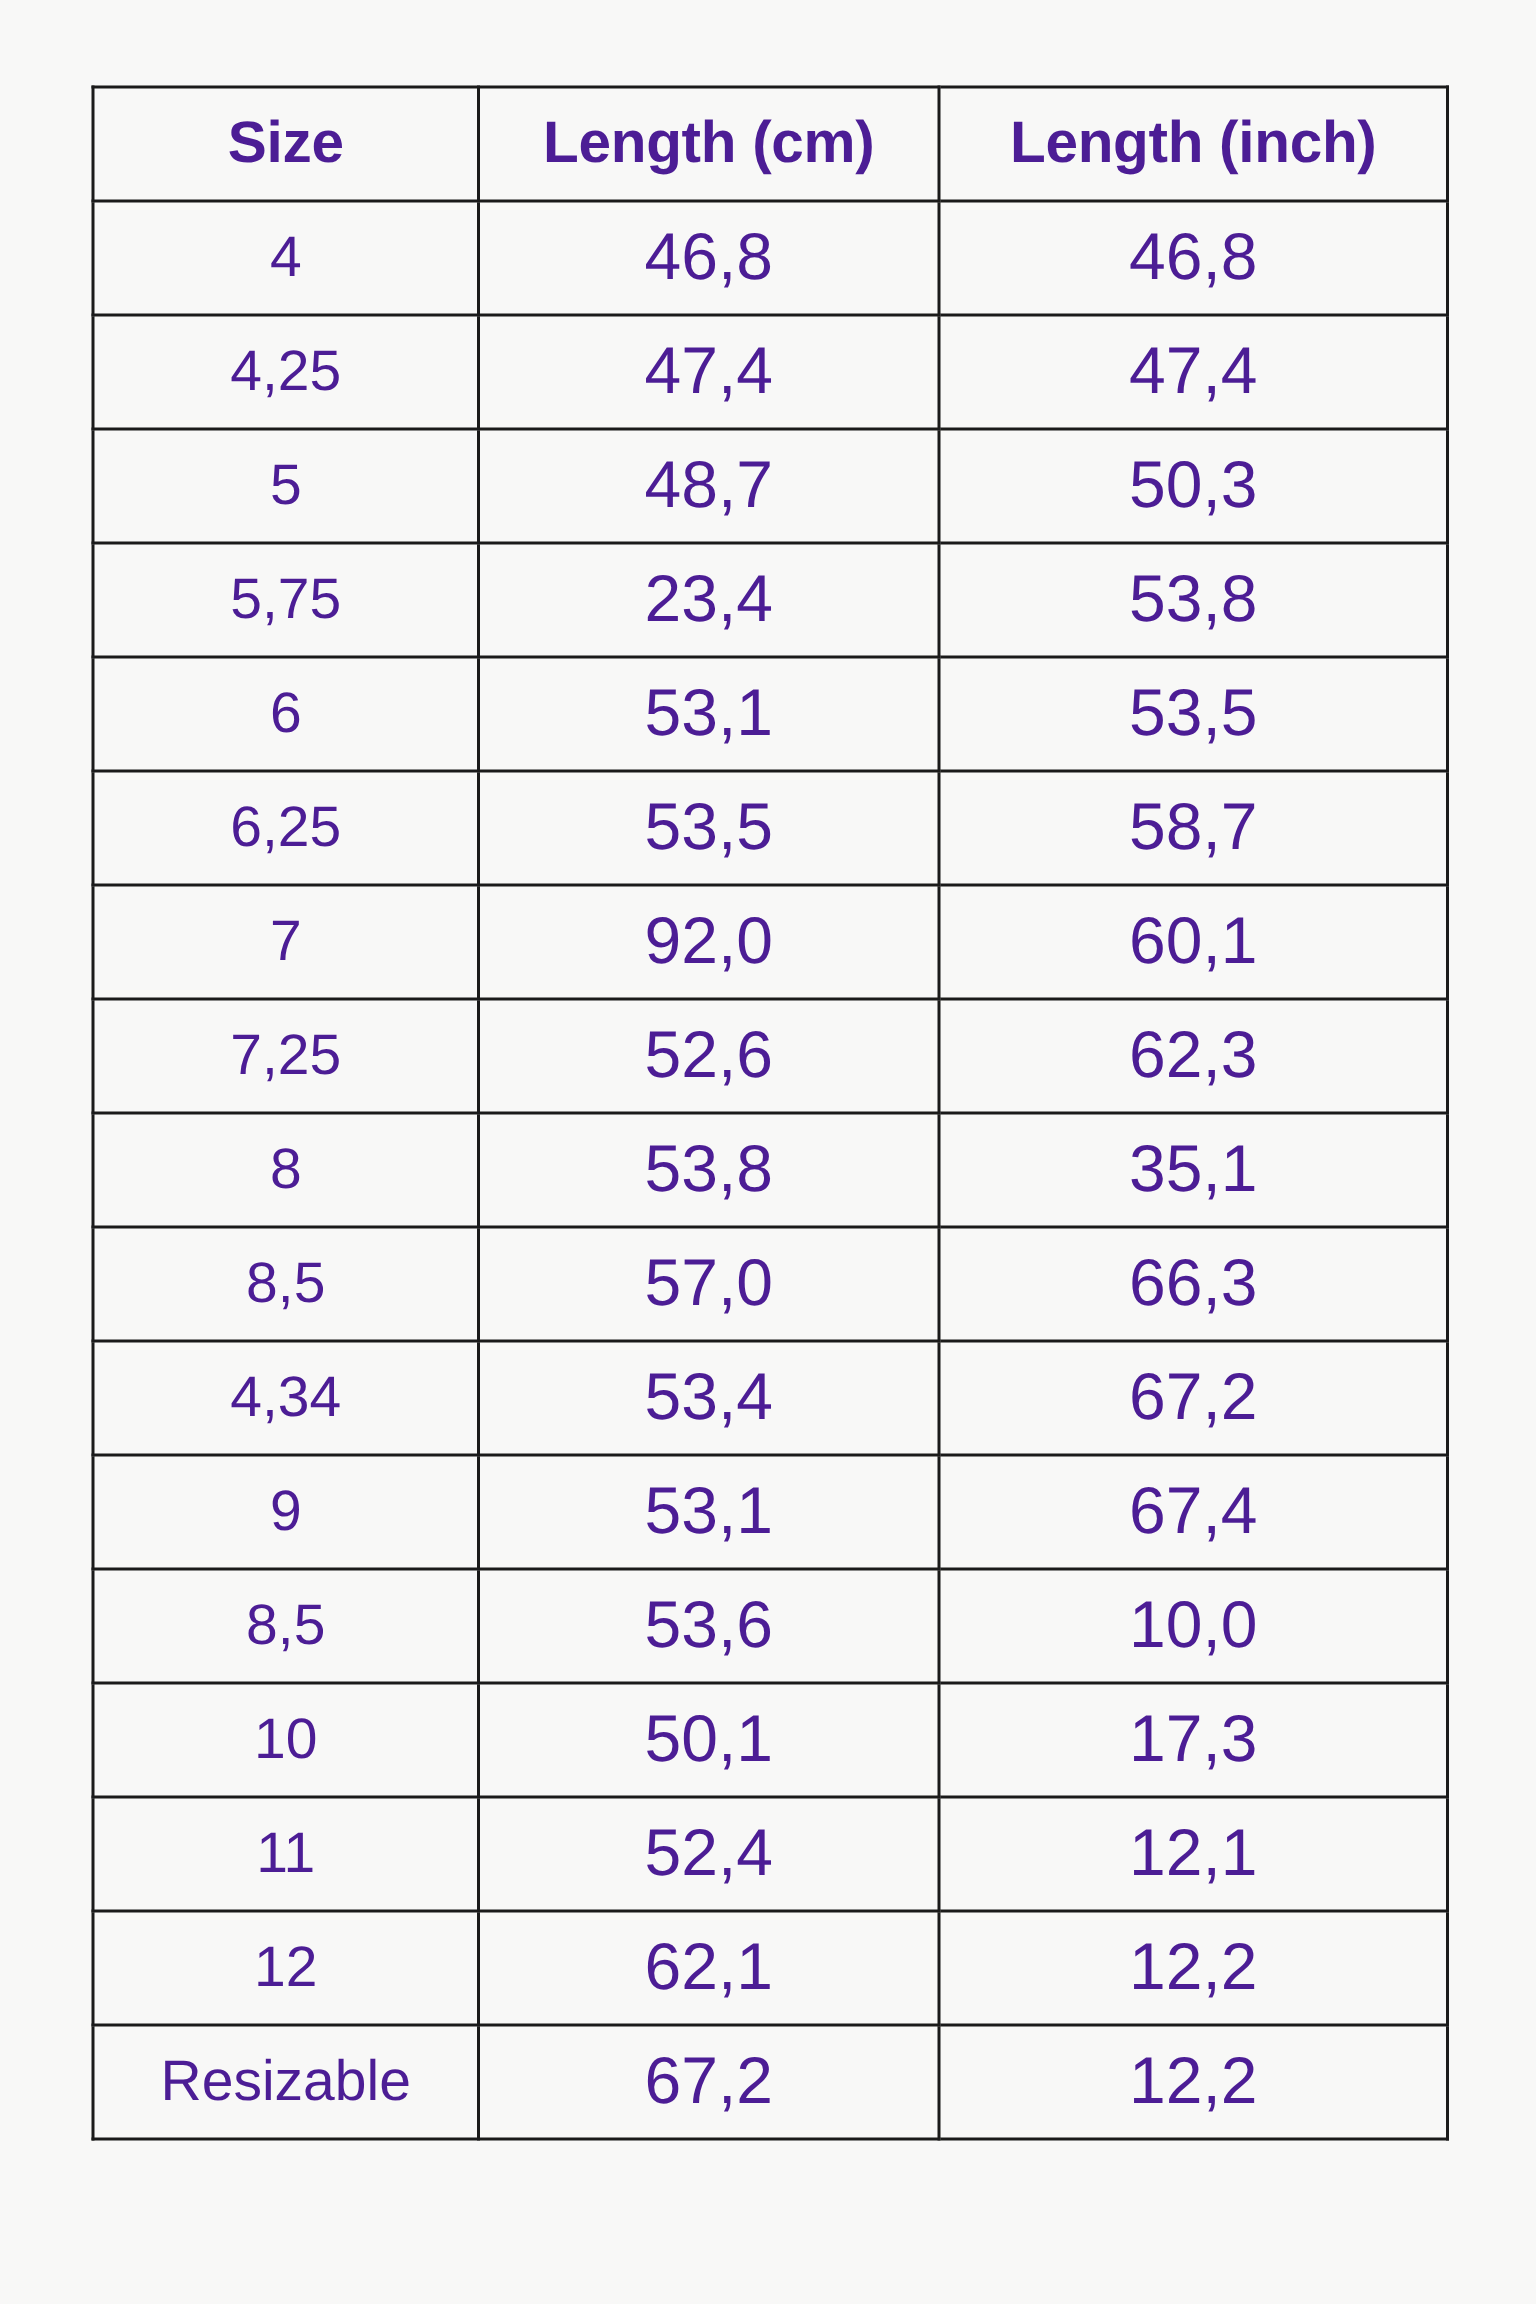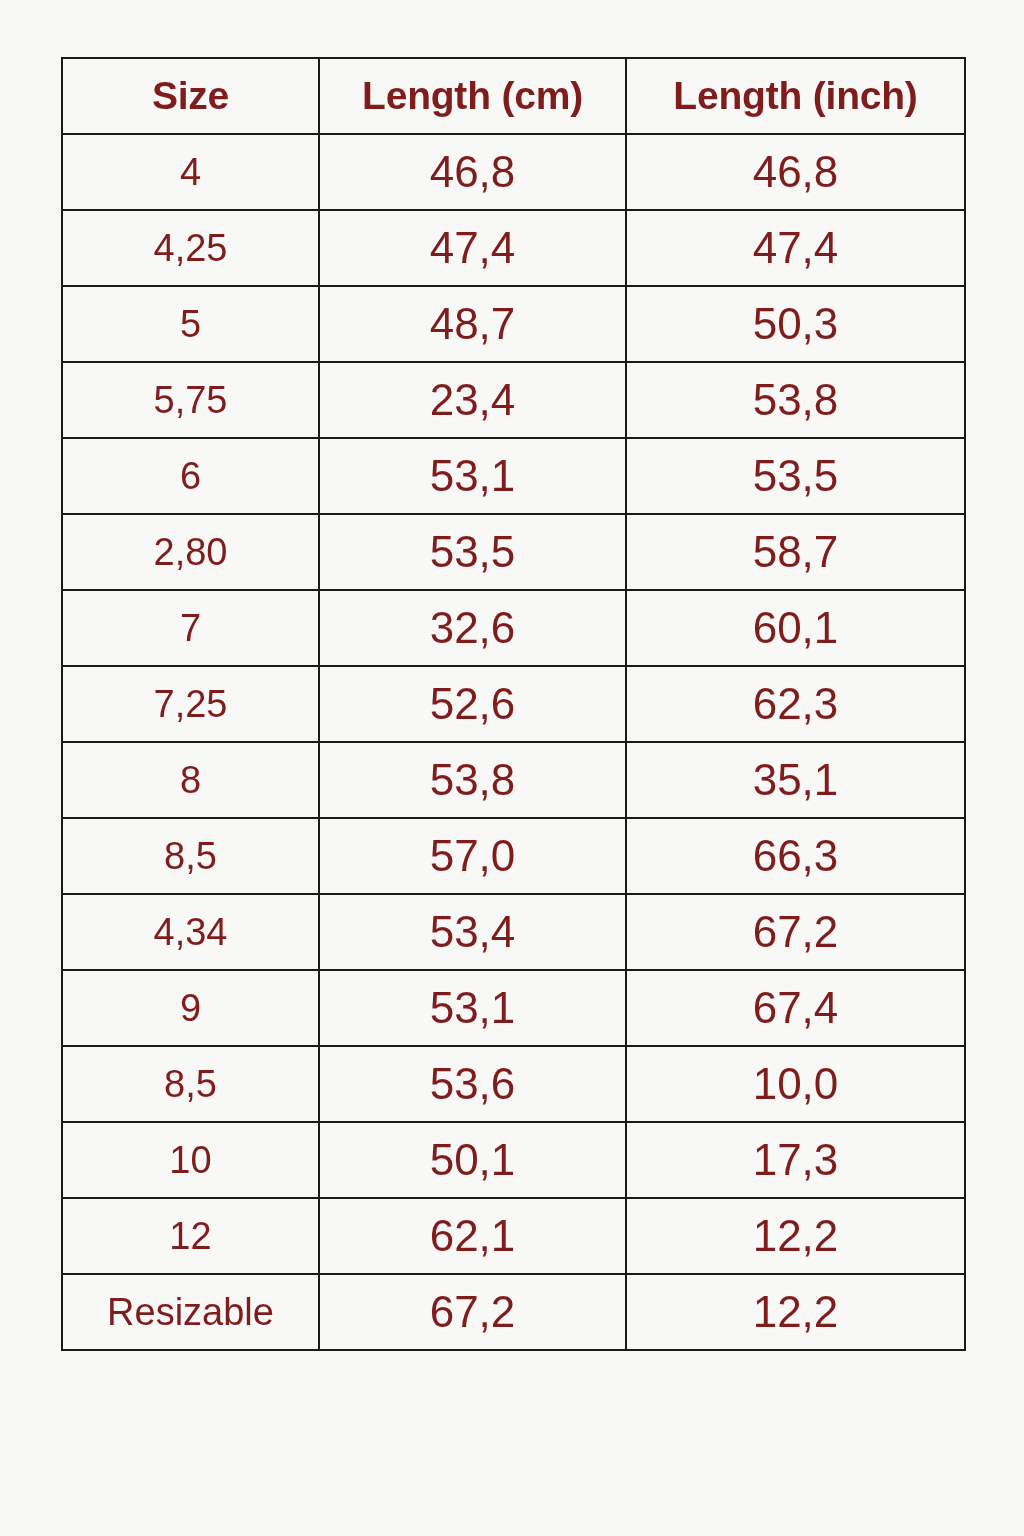--- a/index.html
+++ b/index.html
@@ -33,21 +33,21 @@
 
   #size-table col.c-size   { width: 257px; }
   #size-table col.c-cm     { width: 307px; }
   #size-table col.c-inch   { width: 339px; }
 
   #size-table th,
   #size-table td {
     border: 2px solid #1a1a1a;
     text-align: center;
     vertical-align: middle;
-    color: #7f1d1d;
+    color: #4c1d95;
     padding: 0;
     height: 74px;
     line-height: 74px;
     white-space: nowrap;
     overflow: hidden;
   }
 
   #size-table thead th {
     font-size: 39px;
     font-weight: bold;
@@ -104,27 +104,27 @@
           <td class="cell-size">5,75</td>
           <td>23,4</td>
           <td>53,8</td>
         </tr>
         <tr>
           <td class="cell-size">6</td>
           <td>53,1</td>
           <td>53,5</td>
         </tr>
         <tr>
-          <td class="cell-size">2,80</td>
+          <td class="cell-size">6,25</td>
           <td>53,5</td>
           <td>58,7</td>
         </tr>
         <tr>
           <td class="cell-size">7</td>
-          <td>32,6</td>
+          <td>92,0</td>
           <td>60,1</td>
         </tr>
         <tr>
           <td class="cell-size">7,25</td>
           <td>52,6</td>
           <td>62,3</td>
         </tr>
         <tr>
           <td class="cell-size">8</td>
           <td>53,8</td>
@@ -149,20 +149,25 @@
           <td class="cell-size">8,5</td>
           <td>53,6</td>
           <td>10,0</td>
         </tr>
         <tr>
           <td class="cell-size">10</td>
           <td>50,1</td>
           <td>17,3</td>
         </tr>
         <tr>
+          <td class="cell-size">11</td>
+          <td>52,4</td>
+          <td>12,1</td>
+        </tr>
+        <tr>
           <td class="cell-size">12</td>
           <td>62,1</td>
           <td>12,2</td>
         </tr>
         <tr>
           <td class="cell-size">Resizable</td>
           <td>67,2</td>
           <td>12,2</td>
         </tr>
       </tbody>

